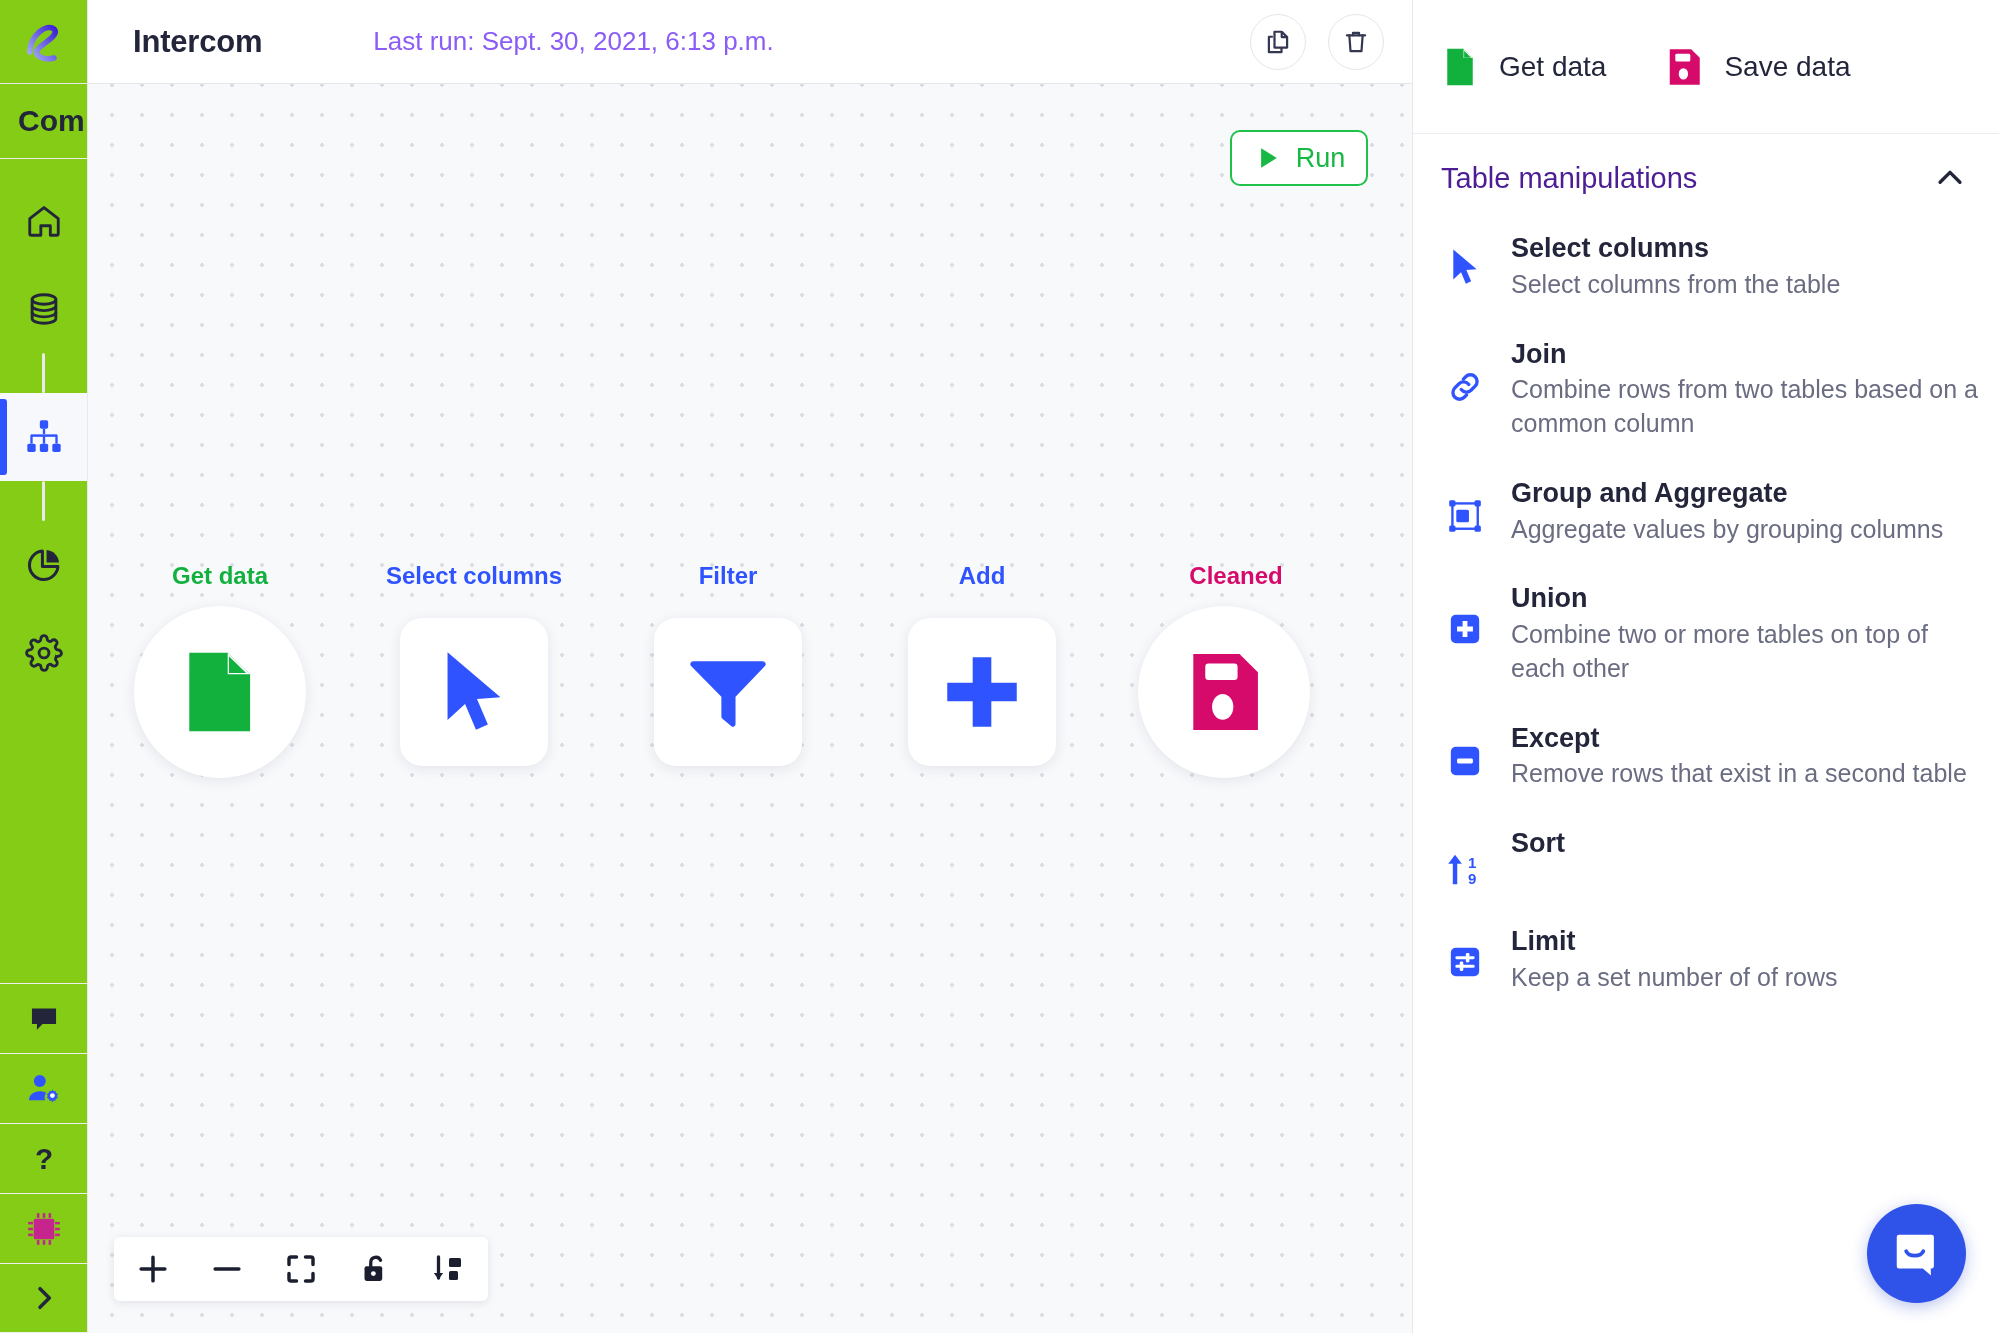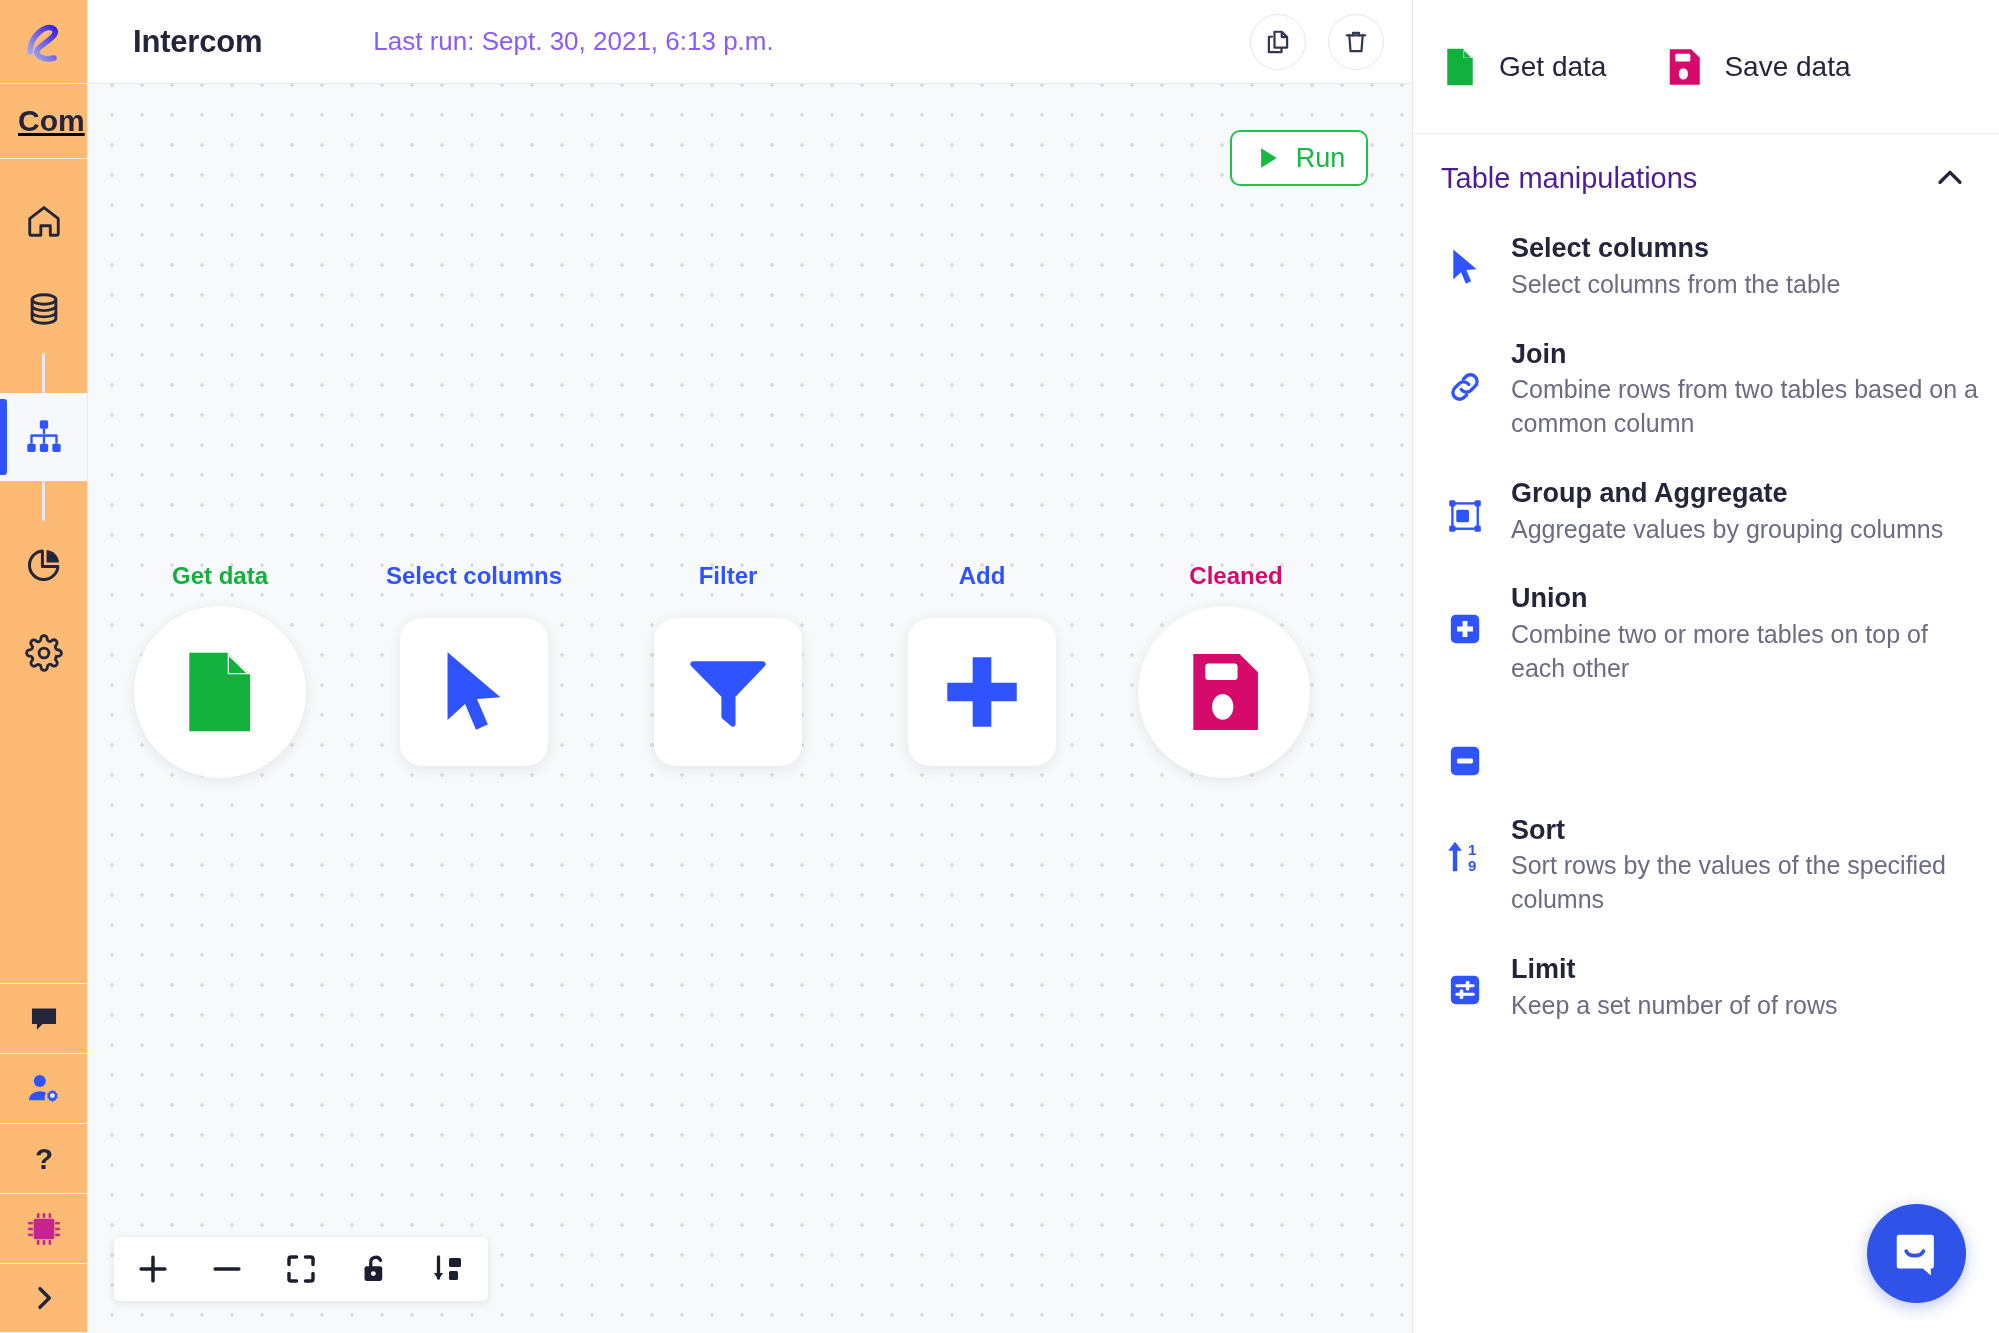--- a/index.html
+++ b/index.html
@@ -6,26 +6,25 @@
   html, body {
     width: 1999px; height: 1333px;
     font-family: "Liberation Sans", sans-serif;
     background: #ffffff;
     overflow: hidden;
   }
   #app { position: relative; width: 1999px; height: 1333px; display: flex; }
 
   
   .sidebar {
-    width: 88px; height: 1333px; background: #fdba74;
+    width: 88px; height: 1333px; background: #84cc16;
     border-right: 1px solid #e8e8ec;
     display: flex; flex-direction: column; align-items: stretch;
     position: relative; flex: 0 0 88px;
     z-index: 30;
-    text-decoration: underline;
   }
   .sb-logo {
     height: 84px; display: flex; align-items: center; justify-content: center;
     border-bottom: 1px solid #e8e8ec;
   }
   .sb-proj {
     height: 75px; display: flex; align-items: center; padding-left: 18px;
     font-size: 30px; font-weight: 700; color: #23263b;
     white-space: nowrap; overflow: hidden;
     border-bottom: 1px solid #ececed;
@@ -514,36 +513,39 @@
         </div>
       </div>
 
       <div class="rp-item">
         <div class="rp-icon" style="padding-top:22px;">
           <svg width="34" height="34" viewBox="0 0 24 24">
             <rect x="2" y="2" width="20" height="20" rx="3.5" fill="#2f54ff"></rect>
             <rect x="6.4" y="10.3" width="11.2" height="3.4" rx="1" fill="#ffffff"></rect>
           </svg>
         </div>
+        <div class="rp-text">
+          <div class="rp-title">Except</div>
+          <div class="rp-desc">Remove rows that exist in a second table</div>
+        </div>
       </div>
 
       <div class="rp-item">
         <div class="rp-icon" style="padding-top:24px;">
           <svg width="38" height="38" viewBox="0 0 24 24">
             <g fill="#2f54ff">
               <rect x="4.3" y="6" width="2.8" height="15"></rect>
               <path d="M5.7 2.3 L10 8 H1.4 Z"></path>
               <text x="16.5" y="11" font-family="Liberation Sans, sans-serif" font-size="9.5" font-weight="700" text-anchor="middle">1</text>
               <text x="16.5" y="21" font-family="Liberation Sans, sans-serif" font-size="9.5" font-weight="700" text-anchor="middle">9</text>
             </g>
           </svg>
         </div>
         <div class="rp-text">
           <div class="rp-title">Sort</div>
-          <div class="rp-desc">Sort rows by the values of the specified columns</div>
         </div>
       </div>
 
       <div class="rp-item">
         <div class="rp-icon" style="padding-top:20px;">
           <svg width="34" height="34" viewBox="0 0 24 24">
             <rect x="2" y="2" width="20" height="20" rx="3.5" fill="#2f54ff"></rect>
             <g fill="#ffffff">
               <rect x="5.2" y="7.9" width="13.6" height="2.1" rx="1"></rect>
               <rect x="5.2" y="14" width="13.6" height="2.1" rx="1"></rect>

